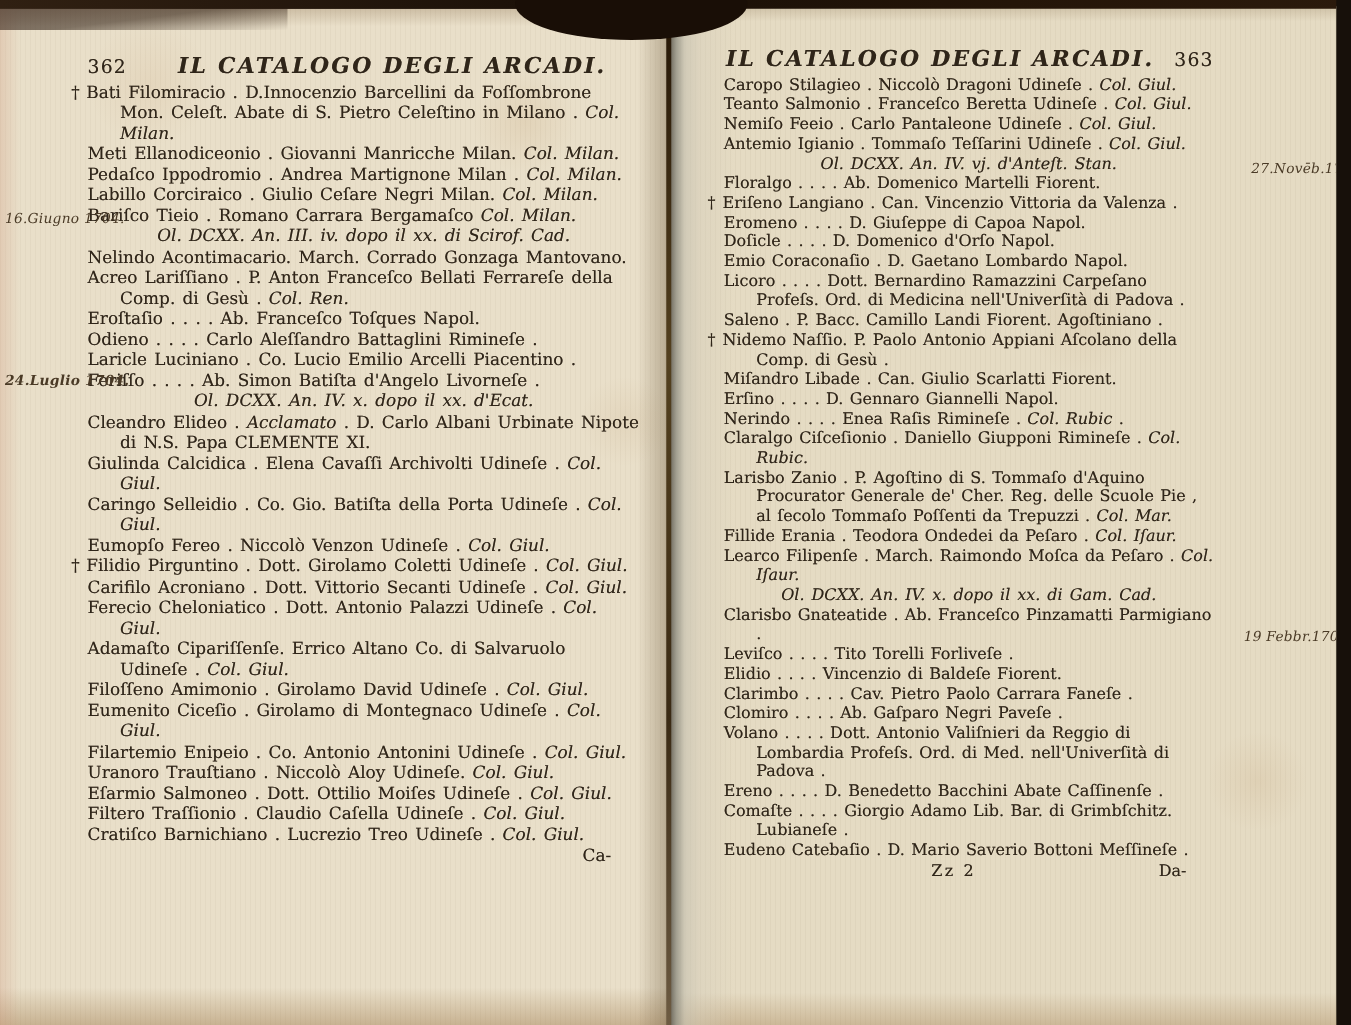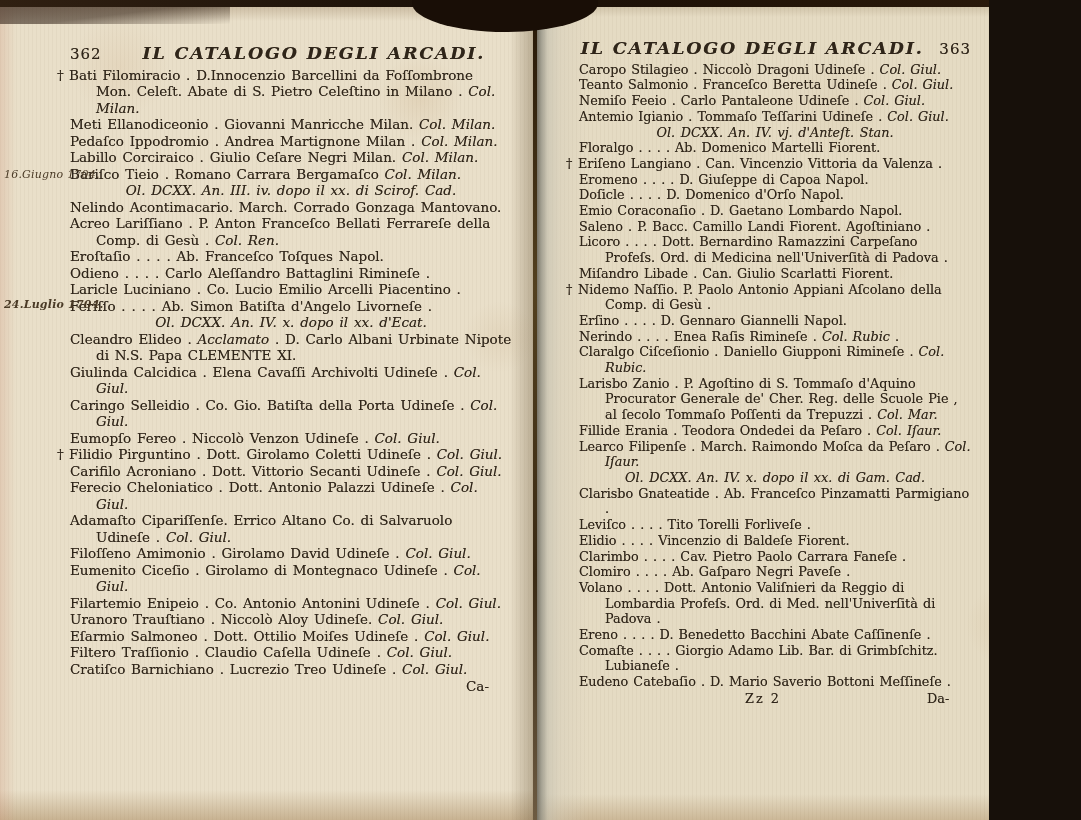--- a/index.html
+++ b/index.html
@@ -1,16 +1,16 @@
 <!DOCTYPE html>
 <html><head>
 <meta charset="utf-8">
 <style>
   html,body{margin:0;padding:0;background:#17100a;}
-  .photo{position:relative;width:989px;height:820px;overflow:hidden;
+  .photo{position:relative;width:1069px;height:820px;overflow:hidden;
          background:#1b1208;font-family:"DejaVu Serif","Liberation Serif",serif;}
 
   
   .page{position:absolute;}
   .page.left{
     left:0;top:7px;width:536px;height:813px;
     background-color:#e9dfc9;
     background-image:
       radial-gradient(circle at 420px 90px, rgba(160,105,40,.10), transparent 42px),
       radial-gradient(circle at 120px 60px, rgba(170,110,50,.08), transparent 50px),
@@ -132,24 +132,24 @@
           <p class="entry"><span>Caropo Stilagieo . Niccolò Dragoni Udineſe . </span><span class="it">Col. Giul.</span></p>
           <p class="entry"><span>Teanto Salmonio . Franceſco Beretta Udineſe . </span><span class="it">Col. Giul.</span></p>
           <p class="entry"><span>Nemiſo Feeio . Carlo Pantaleone Udineſe . </span><span class="it">Col. Giul.</span></p>
           <p class="entry"><span>Antemio Igianio . Tommaſo Teſſarini Udineſe . </span><span class="it">Col. Giul.</span></p>
           <p class="section">Ol. DCXX. An. IV. vj. d'Anteſt. Stan.</p>
           <p class="entry"><span>Floralgo . . . . Ab. Domenico Martelli Fiorent.</span></p>
           <p class="entry"><span class="dagger">†</span><span>Eriſeno Langiano . Can. Vincenzio Vittoria da Valenza .</span></p>
           <p class="entry"><span>Eromeno . . . . D. Giuſeppe di Capoa Napol.</span></p>
           <p class="entry"><span>Doſicle . . . . D. Domenico d'Orſo Napol.</span></p>
           <p class="entry"><span>Emio Coraconaſio . D. Gaetano Lombardo Napol.</span></p>
+          <p class="entry"><span>Licoro . . . . Dott. Bernardino Ramazzini Carpeſano Profeſs. Ord. di Medicina nell'Univerſità di Padova .</span></p>
           <p class="entry"><span>Saleno . P. Bacc. Camillo Landi Fiorent. Agoſtiniano .</span></p>
-          <p class="entry"><span>Licoro . . . . Dott. Bernardino Ramazzini Carpeſano Profeſs. Ord. di Medicina nell'Univerſità di Padova .</span></p>
+          <p class="entry"><span class="dagger">†</span><span>Nidemo Naſſio. P. Paolo Antonio Appiani Aſcolano della Comp. di Gesù .</span></p>
           <p class="entry"><span>Miſandro Libade . Can. Giulio Scarlatti Fiorent.</span></p>
-          <p class="entry"><span class="dagger">†</span><span>Nidemo Naſſio. P. Paolo Antonio Appiani Aſcolano della Comp. di Gesù .</span></p>
           <p class="entry"><span>Erſino . . . . D. Gennaro Giannelli Napol.</span></p>
           <p class="entry"><span>Nerindo . . . . Enea Raſis Rimineſe . </span><span class="it">Col. Rubic</span><span> .</span></p>
           <p class="entry"><span>Claralgo Ciſceſionio . Daniello Giupponi Rimineſe . </span><span class="it">Col. Rubic.</span></p>
           <p class="entry"><span>Larisbo Zanio . P. Agoſtino di S. Tommaſo d'Aquino Procurator Generale de' Cher. Reg. delle Scuole Pie , al ſecolo Tommaſo Poſſenti da Trepuzzi . </span><span class="it">Col. Mar.</span></p>
           <p class="entry"><span>Fillide Erania . Teodora Ondedei da Peſaro . </span><span class="it">Col. Iſaur.</span></p>
           <p class="entry"><span>Learco Filipenſe . March. Raimondo Moſca da Peſaro . </span><span class="it">Col. Iſaur.</span></p>
           <p class="section">Ol. DCXX. An. IV. x. dopo il xx. di Gam. Cad.</p>
           <p class="entry"><span>Clarisbo Gnateatide . Ab. Franceſco Pinzamatti Parmigiano .</span></p>
           <p class="entry"><span>Leviſco . . . . Tito Torelli Forliveſe .</span></p>
           <p class="entry"><span>Elidio . . . . Vincenzio di Baldeſe Fiorent.</span></p>

